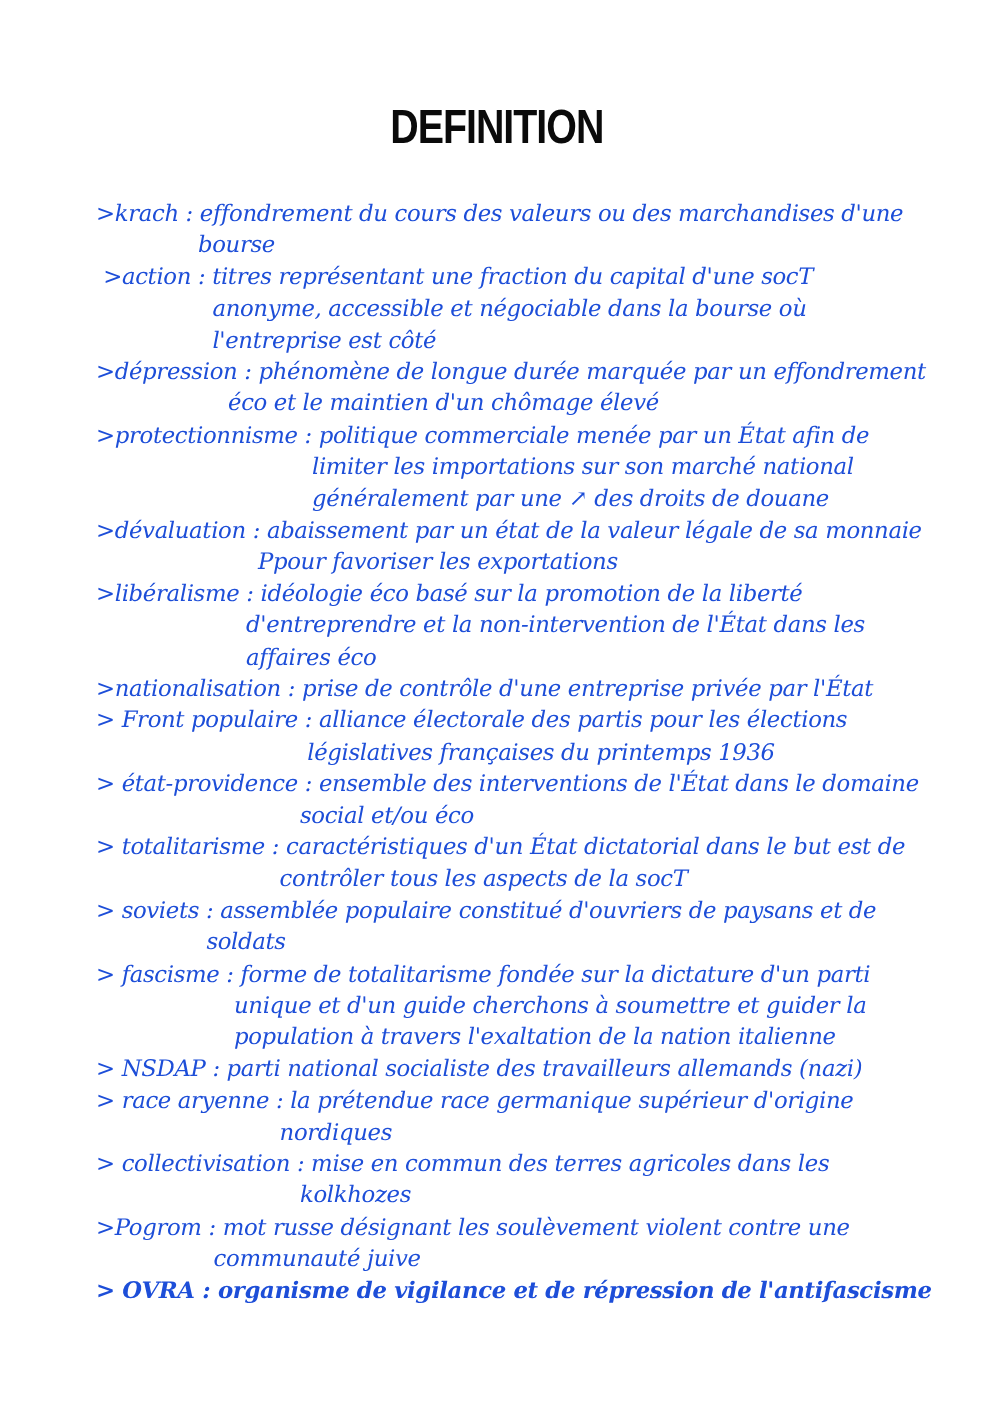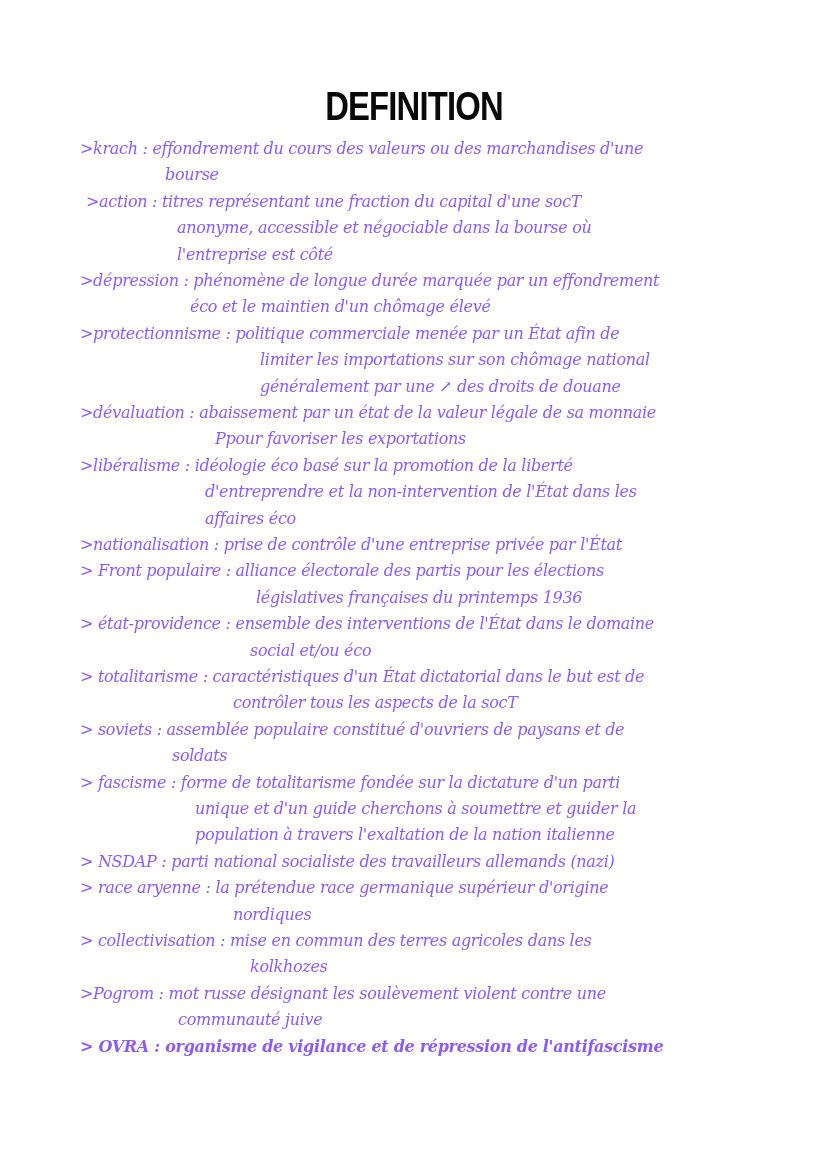--- a/index.html
+++ b/index.html
@@ -9,40 +9,41 @@
     position: absolute; left: 0; width: 828px; top: 80px; height: 52px;
     text-align: center;
     font-family: "Liberation Sans", sans-serif;
     font-weight: bold; font-size: 40px; line-height: 52px;
     color: #0a0a0a; letter-spacing: -1px;
     transform: scaleX(0.82); transform-origin: center;
   }
   .line {
     position: absolute; white-space: nowrap;
     font-family: "DejaVu Serif", serif; font-style: italic;
-    font-size: 16px; line-height: 24px; color: #8b5cf6;
+    font-size: 19px; line-height: 24px; color: #1d4ed8;
     letter-spacing: -0.3px;
+    margin-top: 29px;
   }
   .term { font-style: italic; }
 </style>
 </head>
 <body>
 
 <div class="page">
   <div class="title">DEFINITION</div>
   <div id="entries">
       <div class="line" style="top: 137px; left: 80px;"><span class="term">&gt;krach</span><span> : </span><span>effondrement du cours des valeurs ou des marchandises d'une</span></div>
       <div class="line" style="top: 163.4px; left: 165px;">bourse</div>
       <div class="line" style="top: 189.8px; left: 86px;"><span class="term">&gt;action</span><span> : </span><span>titres représentant une fraction du capital d'une socT</span></div>
       <div class="line" style="top: 216.2px; left: 177px;">anonyme, accessible et négociable dans la bourse où</div>
       <div class="line" style="top: 242.6px; left: 177px;">l'entreprise est côté</div>
       <div class="line" style="top: 269px; left: 80px;"><span class="term">&gt;dépression</span><span> : </span><span>phénomène de longue durée marquée par un effondrement</span></div>
       <div class="line" style="top: 295.4px; left: 190px;">éco et le maintien d'un chômage élevé</div>
       <div class="line" style="top: 321.8px; left: 80px;"><span class="term">&gt;protectionnisme</span><span> : </span><span>politique commerciale menée par un État afin de</span></div>
-      <div class="line" style="top: 348.2px; left: 260px;">limiter les importations sur son chômage national</div>
+      <div class="line" style="top: 348.2px; left: 260px;">limiter les importations sur son marché national</div>
       <div class="line" style="top: 374.6px; left: 260px;">généralement par une ↗ des droits de douane</div>
       <div class="line" style="top: 401px; left: 80px;"><span class="term">&gt;dévaluation</span><span> : </span><span>abaissement par un état de la valeur légale de sa monnaie</span></div>
       <div class="line" style="top: 427.4px; left: 215px;">Ppour favoriser les exportations</div>
       <div class="line" style="top: 453.8px; left: 80px;"><span class="term">&gt;libéralisme</span><span> : </span><span>idéologie éco basé sur la promotion de la liberté</span></div>
       <div class="line" style="top: 480.2px; left: 205px;">d'entreprendre et la non-intervention de l'État dans les</div>
       <div class="line" style="top: 506.6px; left: 205px;">affaires éco</div>
       <div class="line" style="top: 533px; left: 80px;"><span class="term">&gt;nationalisation</span><span> : </span><span>prise de contrôle d'une entreprise privée par l'État</span></div>
       <div class="line" style="top: 559.4px; left: 80px; text-align: center;"><span class="term">&gt; Front populaire</span><span> : </span><span>alliance électorale des partis pour les élections</span></div>
       <div class="line" style="top: 585.8px; left: 256px;">législatives françaises du printemps 1936</div>
       <div class="line" style="top: 612.2px; left: 80px;"><span class="term">&gt; état-providence</span><span> : </span><span>ensemble des interventions de l'État dans le domaine</span></div>

